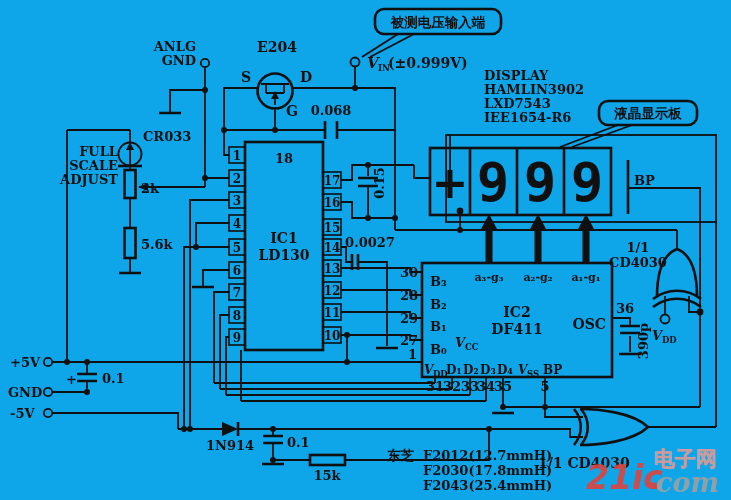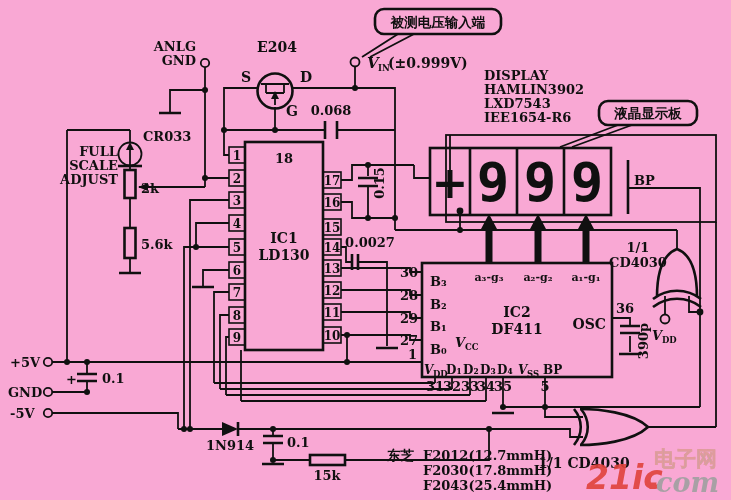--- a/index.html
+++ b/index.html
@@ -1,16 +1,16 @@
 <!DOCTYPE html>
 <html><head>
 <meta charset="utf-8">
 <style>
   html,body{margin:0;padding:0;background:#f8f8f6;}
-  .page{position:relative;width:731px;height:500px;background:#f9a8d4;overflow:hidden;}
+  .page{position:relative;width:731px;height:500px;background:#0ea5e9;overflow:hidden;}
   svg{position:absolute;left:0;top:0;}
   text{fill:#101010;font-family:"DejaVu Serif","DejaVu Sans",serif;font-weight:bold;}.s11{font-size:11px}.s12{font-size:12px}.s13{font-size:13px}
   .s14{font-size:14px}.s15{font-size:15px}
   .sub{font-size:8.5px}
   .it{font-style:italic}
   .cn{font-family:"DejaVu Sans",sans-serif;font-size:13.5px;font-weight:bold;}
   .seg{font-family:"DejaVu Sans Mono",monospace;font-weight:bold;font-size:54px;}
   .sign{font-family:"DejaVu Sans",sans-serif;font-weight:bold;font-size:44px;}
   .wm-red{fill:#e0433c;font-family:"DejaVu Sans",sans-serif;font-weight:bold;font-style:italic;font-size:33px;}
   .wm-gray{fill:#a0a0a0;font-family:"DejaVu Serif",serif;font-weight:bold;font-style:italic;font-size:27px;}

